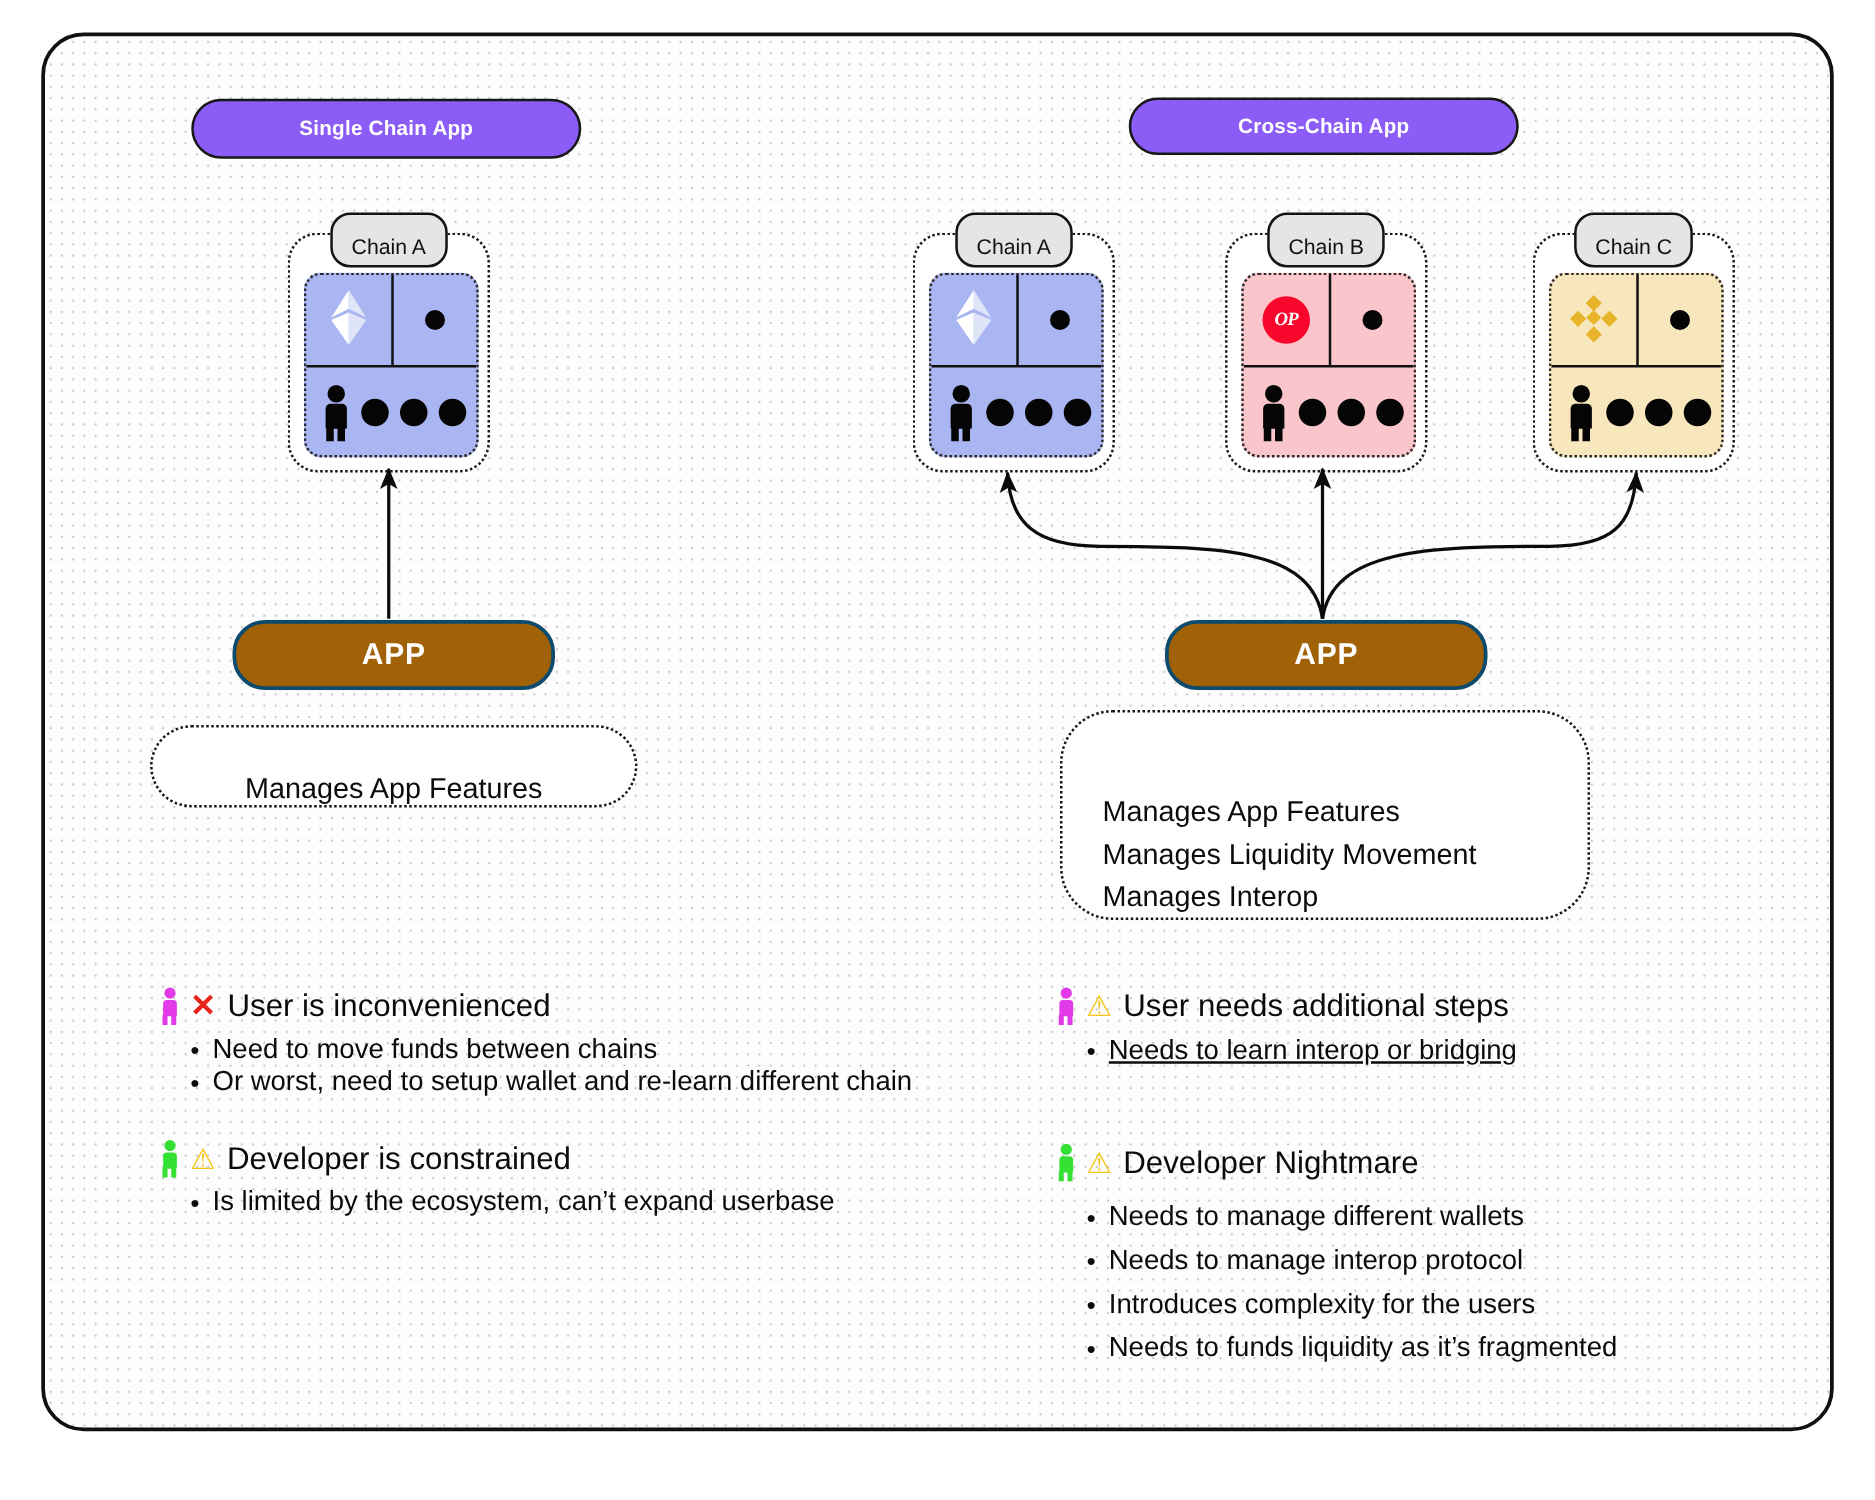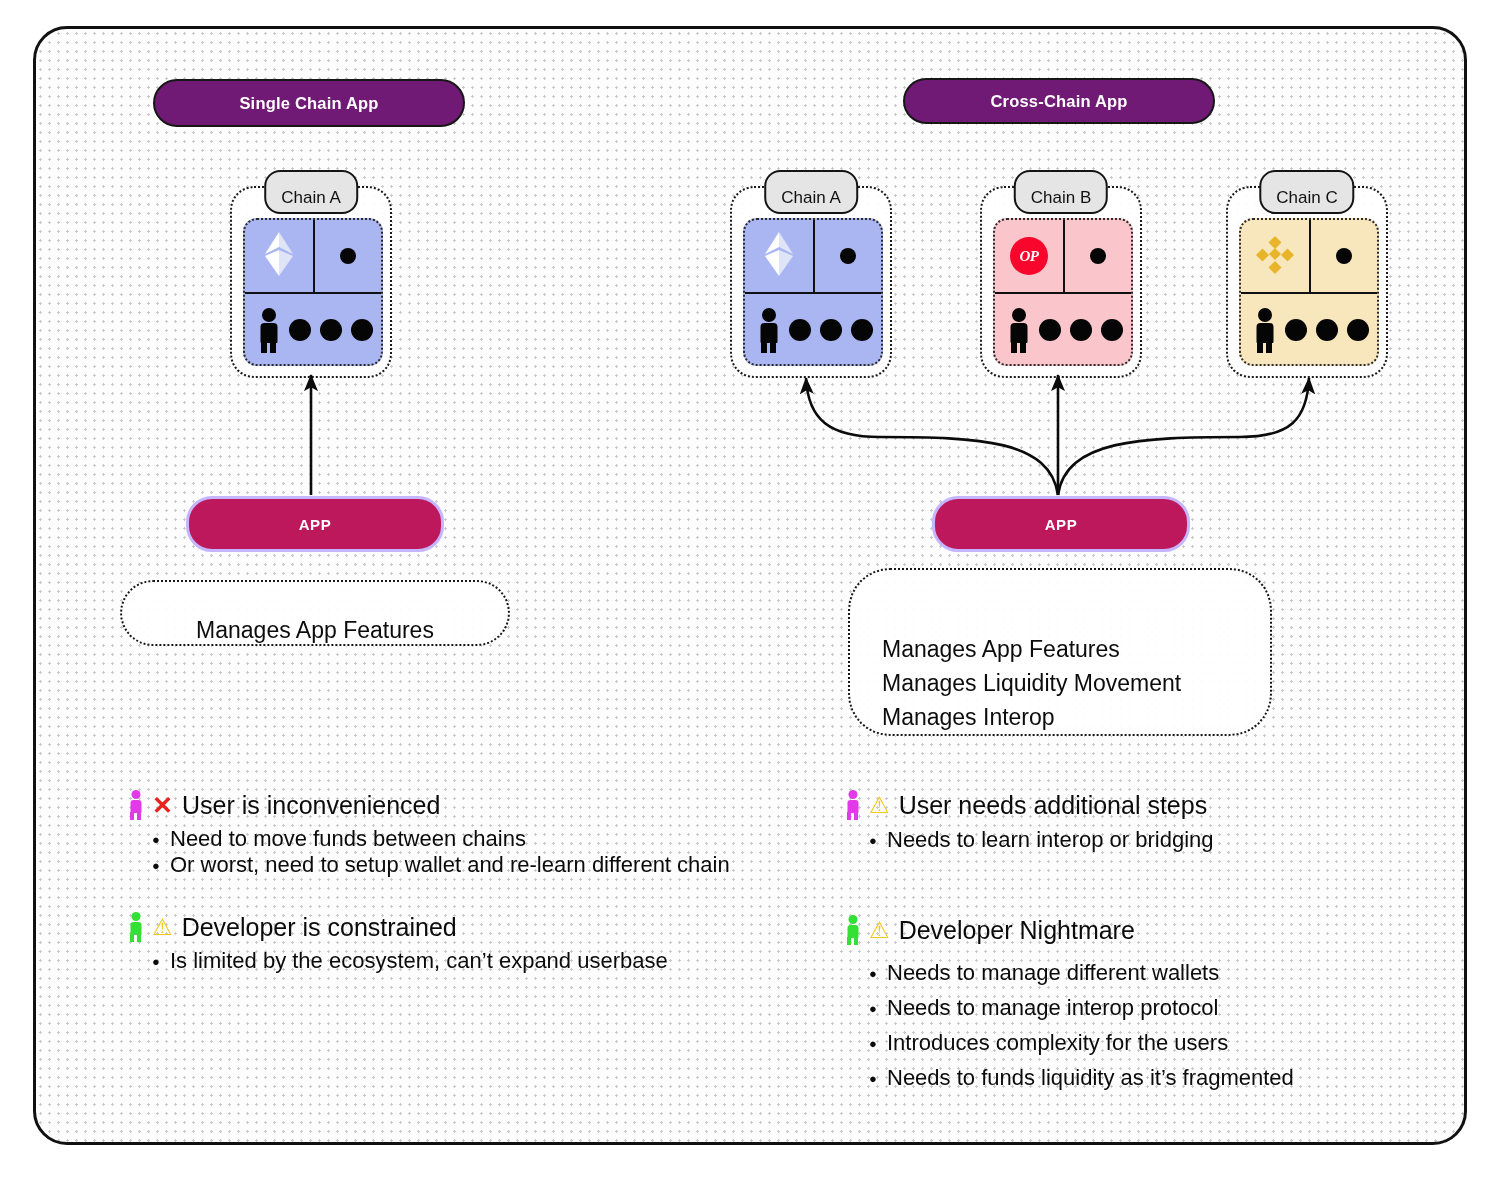--- a/index.html
+++ b/index.html
@@ -31,21 +31,21 @@
     background-size: 9px 9px;
     box-sizing: border-box;
   }
 
   
   .section-pill {
     position: absolute;
     display: flex;
     align-items: center;
     justify-content: center;
-    background: #701a75;
+    background: #8b5cf6;
     border: 2.5px solid #171717;
     border-radius: 28px;
     color: #ffffff;
     font-weight: bold;
     letter-spacing: 0.2px;
   }
   #pill-single {
     left: 153px; top: 79px; width: 308px; height: 44px;
     font-size: 16.5px;
   }
@@ -176,25 +176,25 @@
     letter-spacing: -0.5px;
     font-family: Liberation Serif, serif;
   }
 
   
   .app-btn {
     position: absolute;
     display: flex;
     align-items: center;
     justify-content: center;
-    background: #be185d;
-    border: 3px solid #c4b5fd;
+    background: #a16207;
+    border: 3px solid #0c4a6e;
     border-radius: 26px;
     color: #ffffff;
-    font-size: 15px;
+    font-size: 24px;
     font-weight: bold;
     letter-spacing: 0.6px;
   }
   #app-left  { left: 186px; top: 496px; width: 252px; height: 50px; }
   #app-right { left: 932px; top: 496px; width: 252px; height: 50px; }
 
   
   .callout {
     position: absolute;
     border: 2.5px dotted #161616;
@@ -286,21 +286,21 @@
   .bullets li::before {
     content: "\25CF";
     position: absolute;
     left: -18px;
     font-size: 13px;
     top: 1px;
   }
   #block-user-left .bullets li { line-height: 26px; }
   #block-dev-left  .bullets li { line-height: 26px; }
   #block-user-right .bullets { padding-left: 42px; }
-  #block-user-right .bullets li { line-height: 28px; }
+  #block-user-right .bullets li { line-height: 28px; text-decoration: underline; }
   #block-dev-right .bullets { padding-left: 42px; margin-top: 10px; }
   #block-dev-right .bullets li { line-height: 35px; }
 
   svg.arrows {
     position: absolute;
     left: 0; top: 0;
     width: 1500px; height: 1200px;
     pointer-events: none;
   }
 </style>

